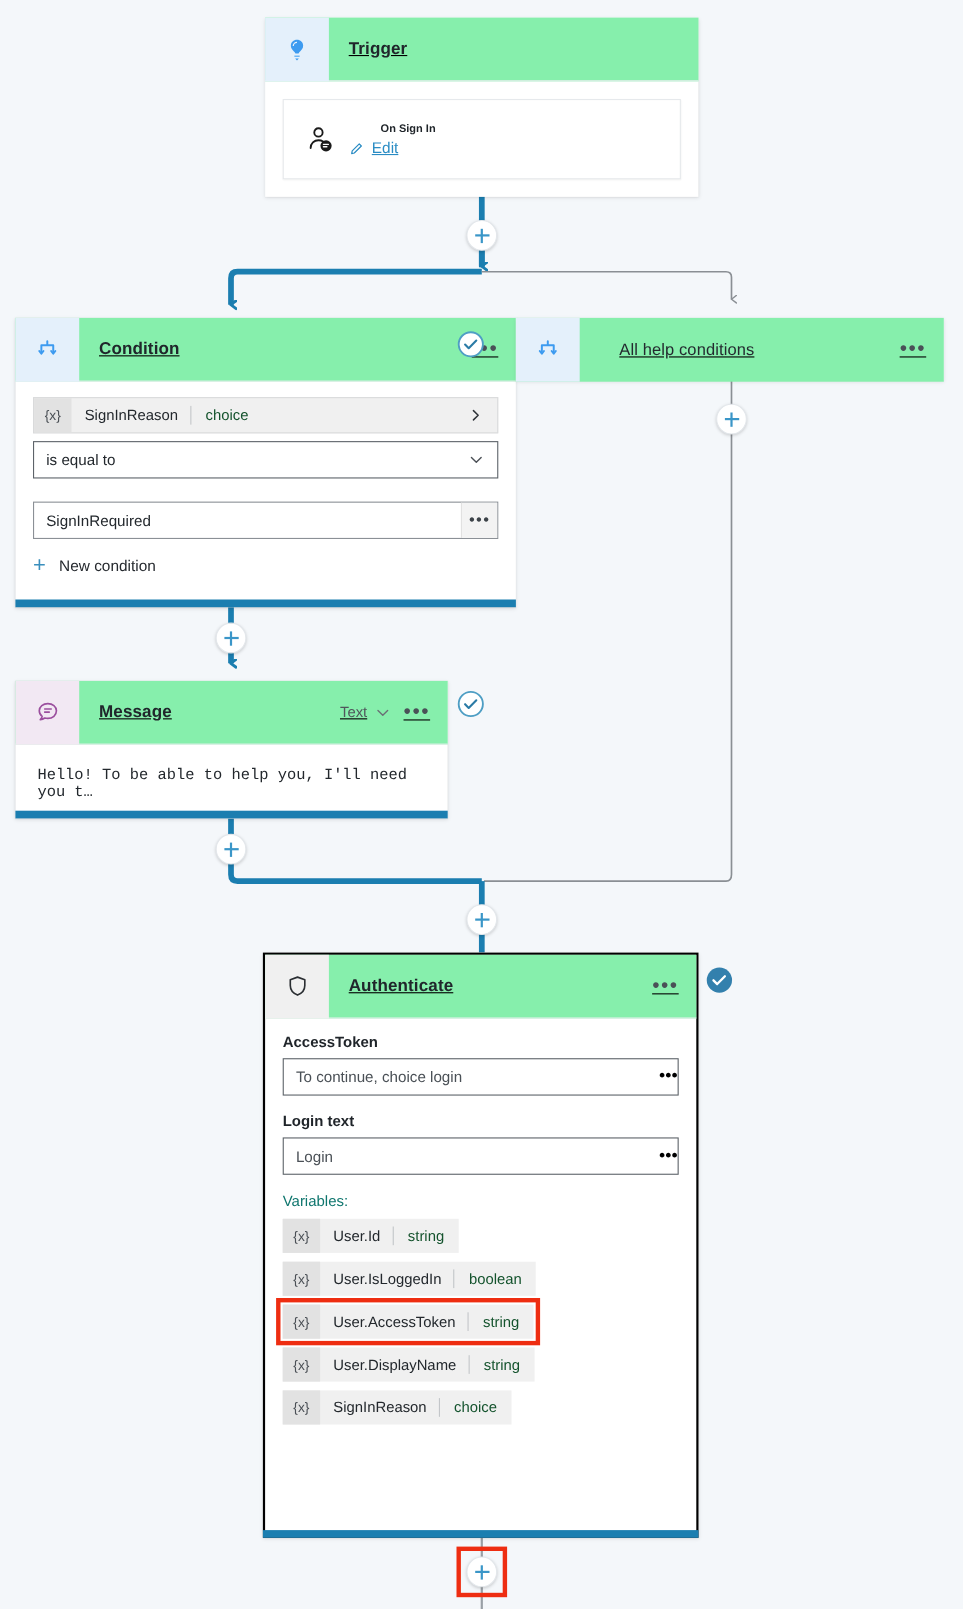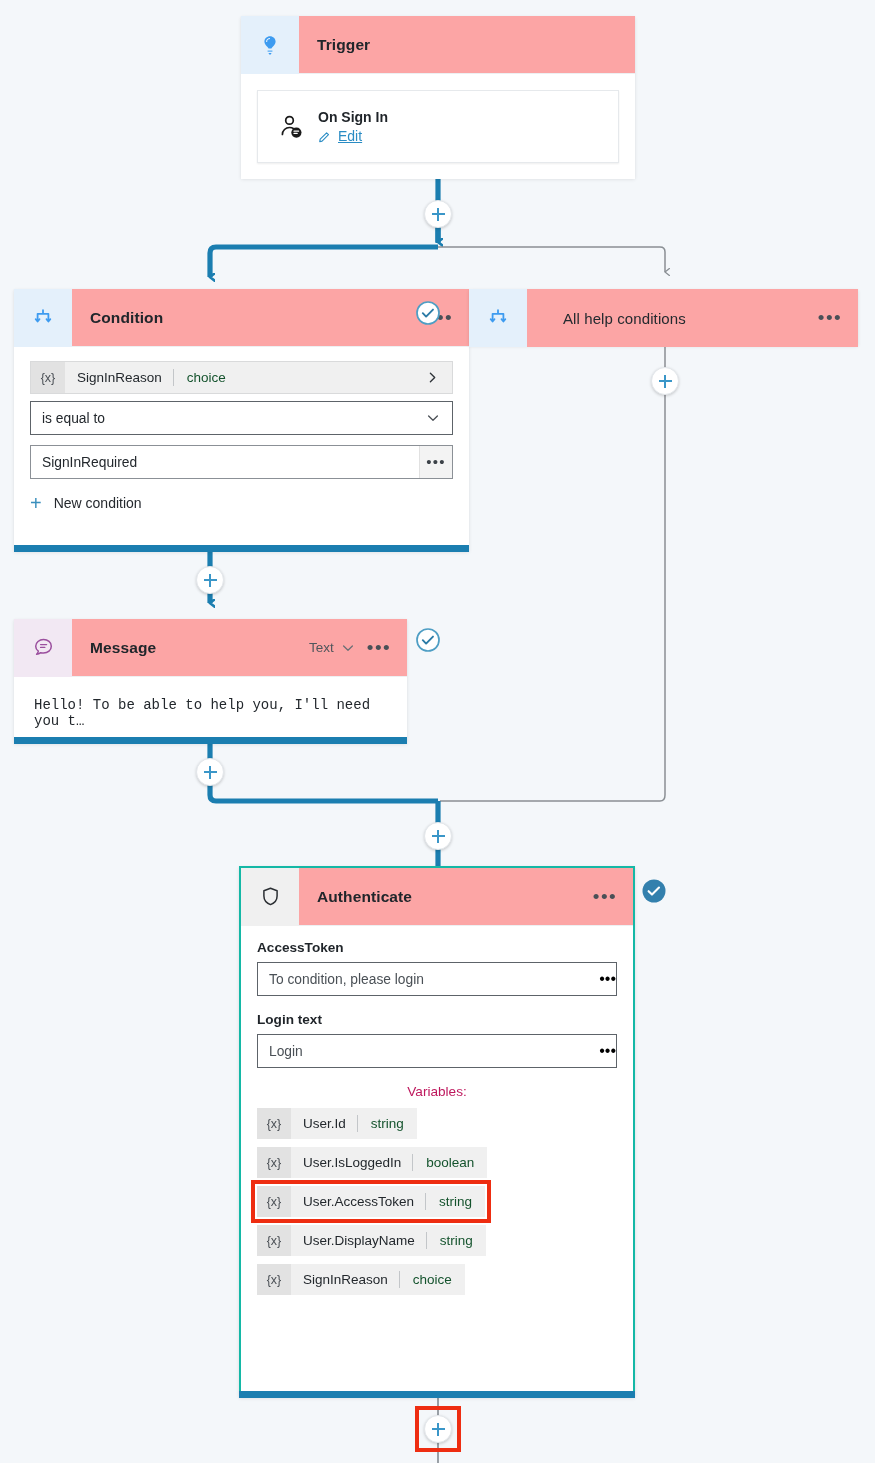--- a/index.html
+++ b/index.html
@@ -33,21 +33,21 @@
     pointer-events: none;
   }
 
   
   .node {
     position: absolute; background: #ffffff; z-index: 4;
     box-shadow: 0 1.2px 3.6px rgba(0,0,0,.10), 0 .3px .9px rgba(0,0,0,.08);
   }
   .node-head {
     display: flex; align-items: center; height: 58px;
-    border-bottom: 1px solid #edf0f2; background:#fca5a5;
+    border-bottom: 1px solid #edf0f2; background:#86efac;text-decoration:underline;
   }
   .tile {
     width: 58px; height: 58px; flex: 0 0 58px;
     display: flex; align-items: center; justify-content: center;
   }
   .tile-blue   { background: #e4f0fb; }
   .tile-purple { background: #f2e8f3; }
   .tile-gray   { background: #f0f0f0; }
   .node-title {
     font-size: 15.5px; font-weight: 700; color: #20262b;
@@ -102,28 +102,28 @@
   }
   .cond-select-row .chev-right { margin-left:auto; padding-right:13px; }
 
   .newcond {
     display: flex; align-items: center; gap: 12px;
     margin-top: 16px; font-size: 14px; color: #25292e; cursor: pointer;
   }
   .newcond .pl { color: #3a8fbd; font-size: 20px; line-height: 14px; font-weight: 300; }
 
   
-  #authenticate { border: 2px solid #14b8a6; }
+  #authenticate { border: 2px solid #000000; }
   .fieldlabel { font-size: 13.6px; font-weight: 700; color: #1f2429; margin-bottom: 7px; }
   .auth-field {
     display:flex; align-items:center; height: 34px;
     border: 1px solid #5d6369; background:#fff; margin-bottom: 16px;
   }
   .auth-field .ftext { padding-left: 11px; flex:1 1 auto; font-size: 13.8px; color:#4a5056; }
-  .varlabel { font-size: 13.6px; color: #be185d; margin: 12px 0 9px; text-align: center; }
+  .varlabel { font-size: 13.6px; color: #0f766e; margin: 12px 0 9px; }
   .varlist { display: flex; flex-direction: column; gap: 8px; }
   .varrow { position: relative; width: max-content; }
   .var-hl {
     position: absolute; left: -6px; top: -6px; right: -6px; bottom: -6px;
     border: 4px solid #ee2d11; pointer-events: none;
   }
   .msgtext { font-size: 14px; color: #23282d; font-family: Liberation Mono, monospace; }
   svg { display: block; }
 </style>
 </head>
@@ -175,21 +175,21 @@
       <div style="border:1px solid #e6e9ec; background:#fff; height:73px; display:flex; align-items:center; padding:0 18px; box-shadow:0 .6px 1.8px rgba(0,0,0,.07);">
         <div style="width:42px; flex:0 0 42px;">
           <svg width="30" height="30" viewBox="0 0 30 30">
             <circle cx="13.5" cy="8.4" r="3.8" fill="none" stroke="#1b1b1b" stroke-width="1.7"></circle>
             <path d="M6.4 22.5c0-4 3.2-7 7.1-7 1.6 0 3 .4 4.2 1.2" fill="none" stroke="#1b1b1b" stroke-width="1.7" stroke-linecap="round"></path>
             <circle cx="20.4" cy="20.6" r="5.1" fill="#1b1b1b"></circle>
             <path d="M18 19.2h4.6M18 21.4h3.2" stroke="#fff" stroke-width="1.2" stroke-linecap="round"></path>
           </svg>
         </div>
         <div style="display:flex; flex-direction:column; gap:3px;">
-          <div style="font-size:14px; font-weight:700; color:#1f2429;">On Sign In</div>
+          <div style="font-size:10px; font-weight:700; color:#1f2429;margin-left:28px;">On Sign In</div>
           <div style="display:flex; align-items:center; gap:6px;">
             <span>
               <svg width="14" height="14" viewBox="0 0 14 14">
                 <path d="M2.2 10.2l6.4-6.4 1.9 1.9-6.4 6.4-2.4.5z" fill="none" stroke="#2a8cc4" stroke-width="1.1" stroke-linejoin="round"></path>
               </svg>
             </span>
             <a href="#" style="font-size:14px; color:#2a8cc4; text-decoration:underline;">Edit</a>
           </div>
         </div>
       </div>
@@ -231,21 +231,21 @@
 
       <div class="field" style="margin-top:7px;">
         <span class="ftext">is equal to</span>
         <span class="fchev">
           <svg width="14" height="14" viewBox="0 0 14 14">
             <path d="M2.6 5l4.4 4.3L11.4 5" fill="none" stroke="#4b5056" stroke-width="1.3" stroke-linecap="round" stroke-linejoin="round"></path>
           </svg>
         </span>
       </div>
 
-      <div class="field" style="margin-top:10px; border-color:#8b9096;">
+      <div class="field" style="margin-top:21px; border-color:#8b9096;">
         <span class="ftext">SignInRequired</span>
         <span class="fbtn">•••</span>
       </div>
 
       <div class="newcond">
         <span class="pl">+</span>
         <span>New condition</span>
       </div>
     </div>
     <div class="bottombar" style="position:absolute; left:0; bottom:0; width:100%;"></div>
@@ -323,21 +323,21 @@
         </svg>
       </div>
       <div class="node-title">Authenticate</div>
       <div class="head-right">
         <div class="ellipsis">•••</div>
       </div>
     </div>
     <div class="node-body" style="padding:14px 16px 10px;">
       <div class="fieldlabel">AccessToken</div>
       <div class="auth-field">
-        <span class="ftext">To condition, please login</span>
+        <span class="ftext">To continue, choice login</span>
         <span class="fbtn">•••</span>
       </div>
 
       <div class="fieldlabel">Login text</div>
       <div class="auth-field">
         <span class="ftext">Login</span>
         <span class="fbtn">•••</span>
       </div>
 
       <div class="varlabel">Variables:</div>

